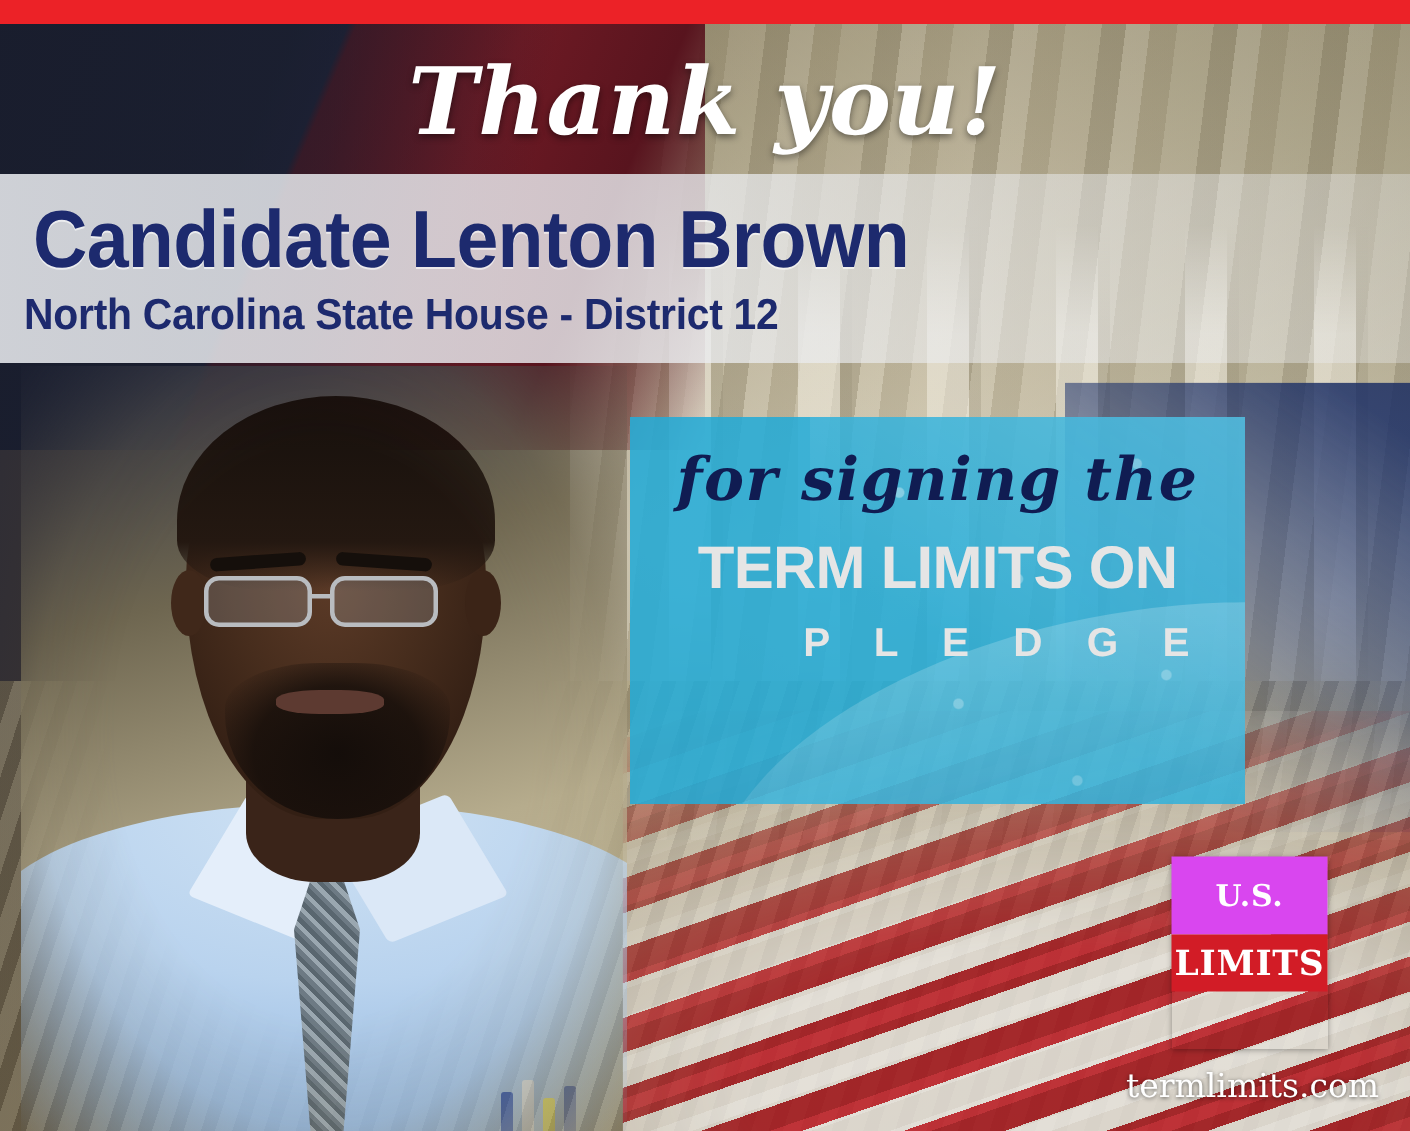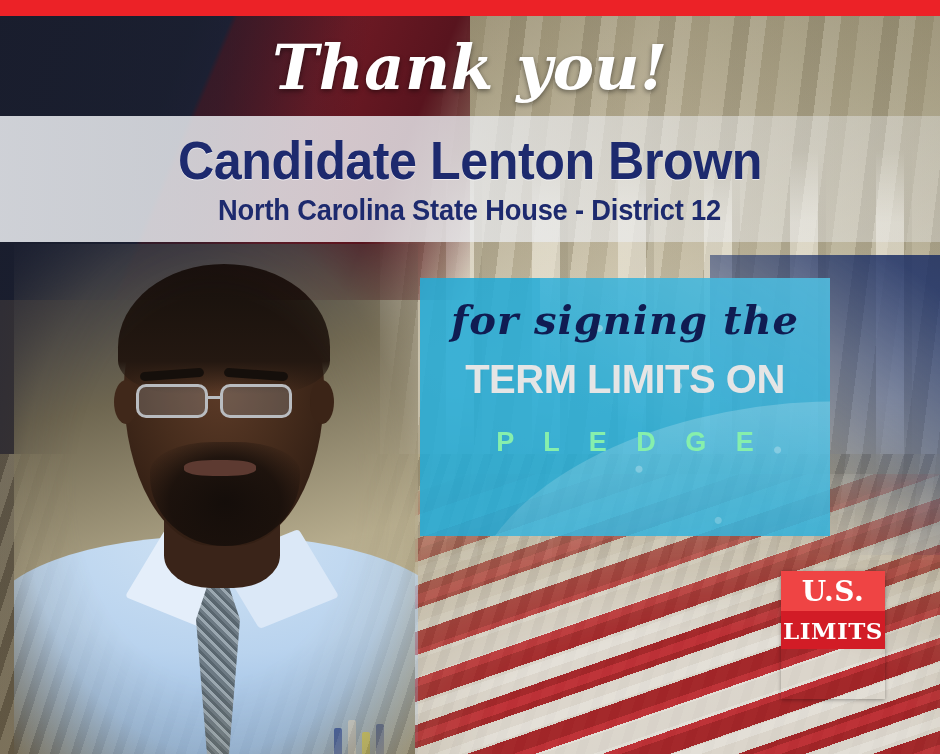--- a/index.html
+++ b/index.html
@@ -156,21 +156,21 @@
     color:#ffffff;
     font-family:"DejaVu Serif", serif;
     font-style:italic;font-weight:700;
     font-size:62px;letter-spacing:.5px;
     text-shadow:0 2px 5px rgba(0,0,0,.45);
   }
 
   .namebar{
     position:absolute;left:0;top:116px;width:940px;height:126px;z-index:11;
     background:linear-gradient(90deg, rgba(236,238,242,.86) 0%, rgba(236,238,242,.80) 46%, rgba(236,238,242,.52) 72%, rgba(236,238,242,.34) 100%);
-    display:flex;flex-direction:column;align-items:center;justify-content:center;
+    display:flex;flex-direction:column;align-items:flex-start;justify-content:center;
   }
   .name-main{
     font-family:"Liberation Sans", sans-serif;
     font-weight:700;font-size:54px;line-height:1;
     color:#1d2a6e;letter-spacing:-.5px;
     transform:scaleX(.93);
     text-shadow:0 1px 0 rgba(255,255,255,.6);
     white-space:nowrap;
   }
   .name-sub{
@@ -212,32 +212,33 @@
     font-family:"DejaVu Serif", serif;font-style:italic;font-weight:700;
     font-size:40px;line-height:1;color:#101c52;
     letter-spacing:1px;
   }
   .pl-line1,.pl-line2{
     color:#e5e5e5;font-family:"Liberation Sans", sans-serif;
     font-weight:700;font-size:40px;line-height:1.07;letter-spacing:-.5px;
   }
   .pl-line1{margin-top:18px;}
   .pl-pledge{
-    margin-top:26px;
-    color:#86efac;font-family:"Liberation Sans", sans-serif;
+    margin-top:12px;
+    color:#e5e5e5;font-family:"Liberation Sans", sans-serif;
     font-weight:700;font-size:27px;letter-spacing:11px;
     padding-left:11px;
+    text-align:right;
   }
 
   
   .logo{position:absolute;left:781px;top:571px;width:104px;height:128px;z-index:12;
         box-shadow:0 1px 4px rgba(0,0,0,.35);}
   .logo-row{display:flex;align-items:center;justify-content:center;width:100%;}
-  .logo-us{height:40px;background:#ef4444;color:#ffffff;
-           font-family:"DejaVu Serif", serif;font-weight:700;font-size:28px;letter-spacing:.5px;}
+  .logo-us{height:52px;background:#d946ef;color:#ffffff;
+           font-family:"DejaVu Serif", serif;font-weight:700;font-size:20px;letter-spacing:.5px;}
   .logo-term{height:38px;background:#cfdaf0;color:#14183f;
              font-family:"DejaVu Serif", serif;font-weight:700;font-size:23px;letter-spacing:1px;}
   .logo-limits{height:38px;background:#d21c26;color:#ffffff;
                font-family:"DejaVu Serif", serif;font-weight:700;font-size:23px;letter-spacing:.5px;}
   .site{
     position:absolute;left:740px;top:712px;width:190px;height:30px;z-index:12;
     text-align:center;color:#ffffff;
     font-family:"DejaVu Serif", serif;font-size:22px;
     text-shadow:0 1px 3px rgba(0,0,0,.6);
   }
@@ -298,14 +299,15 @@
       <div class="pl-line1">TERM LIMITS ON</div>
       <div class="pl-pledge">P L E D G E</div>
     </div>
   </div>
 
   <div class="logo">
     <div class="logo-row logo-us">U.S.</div>
     <div class="logo-row logo-limits">LIMITS</div>
   </div>
 
+  <div class="site">termlimits.com</div>
 
 </div>
 
 </body></html>

